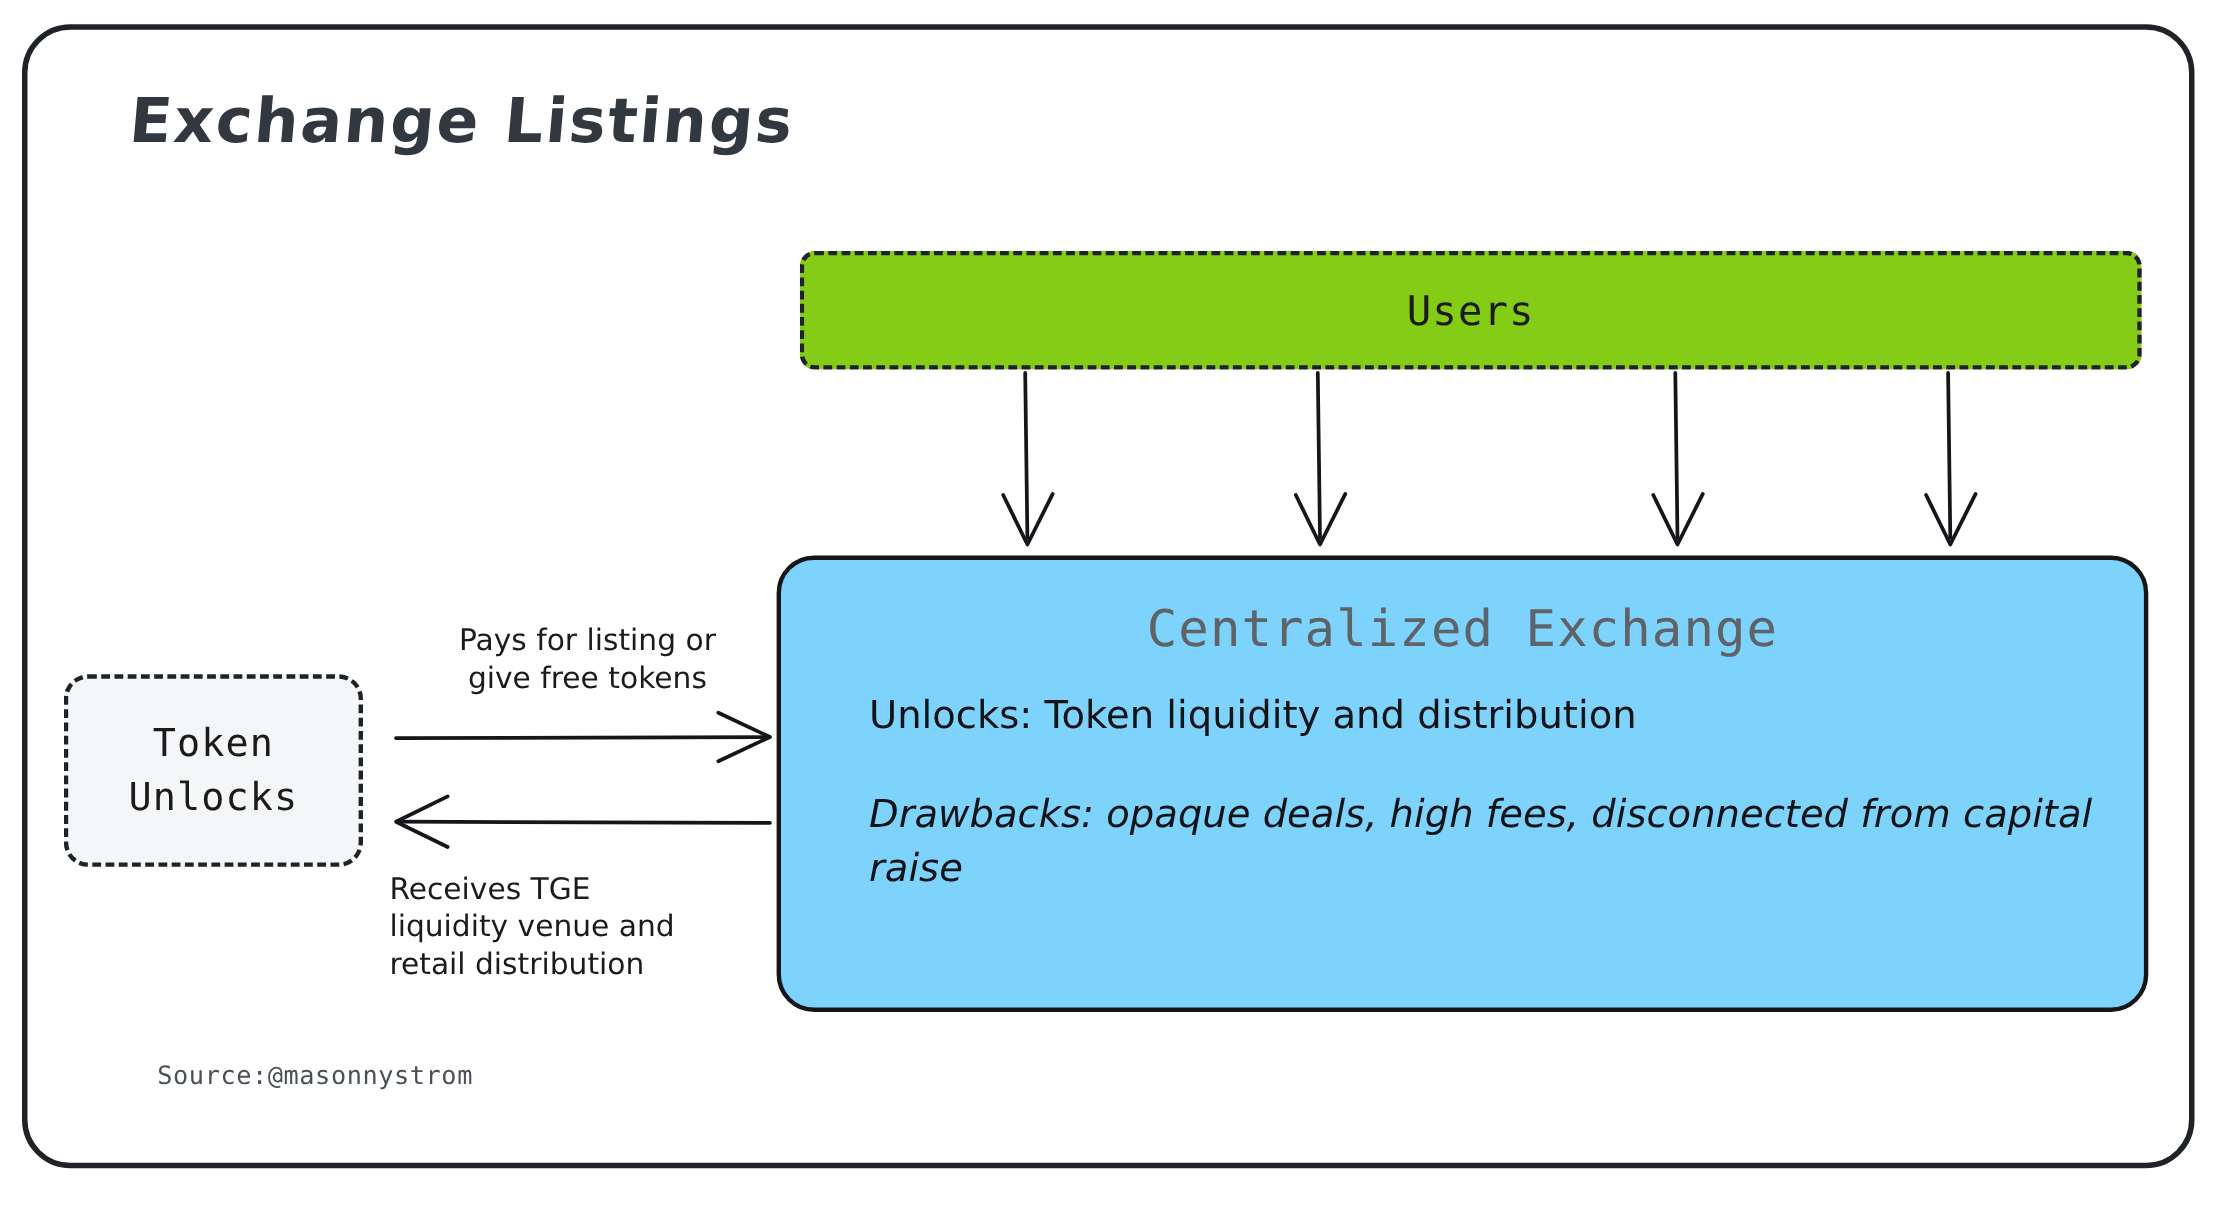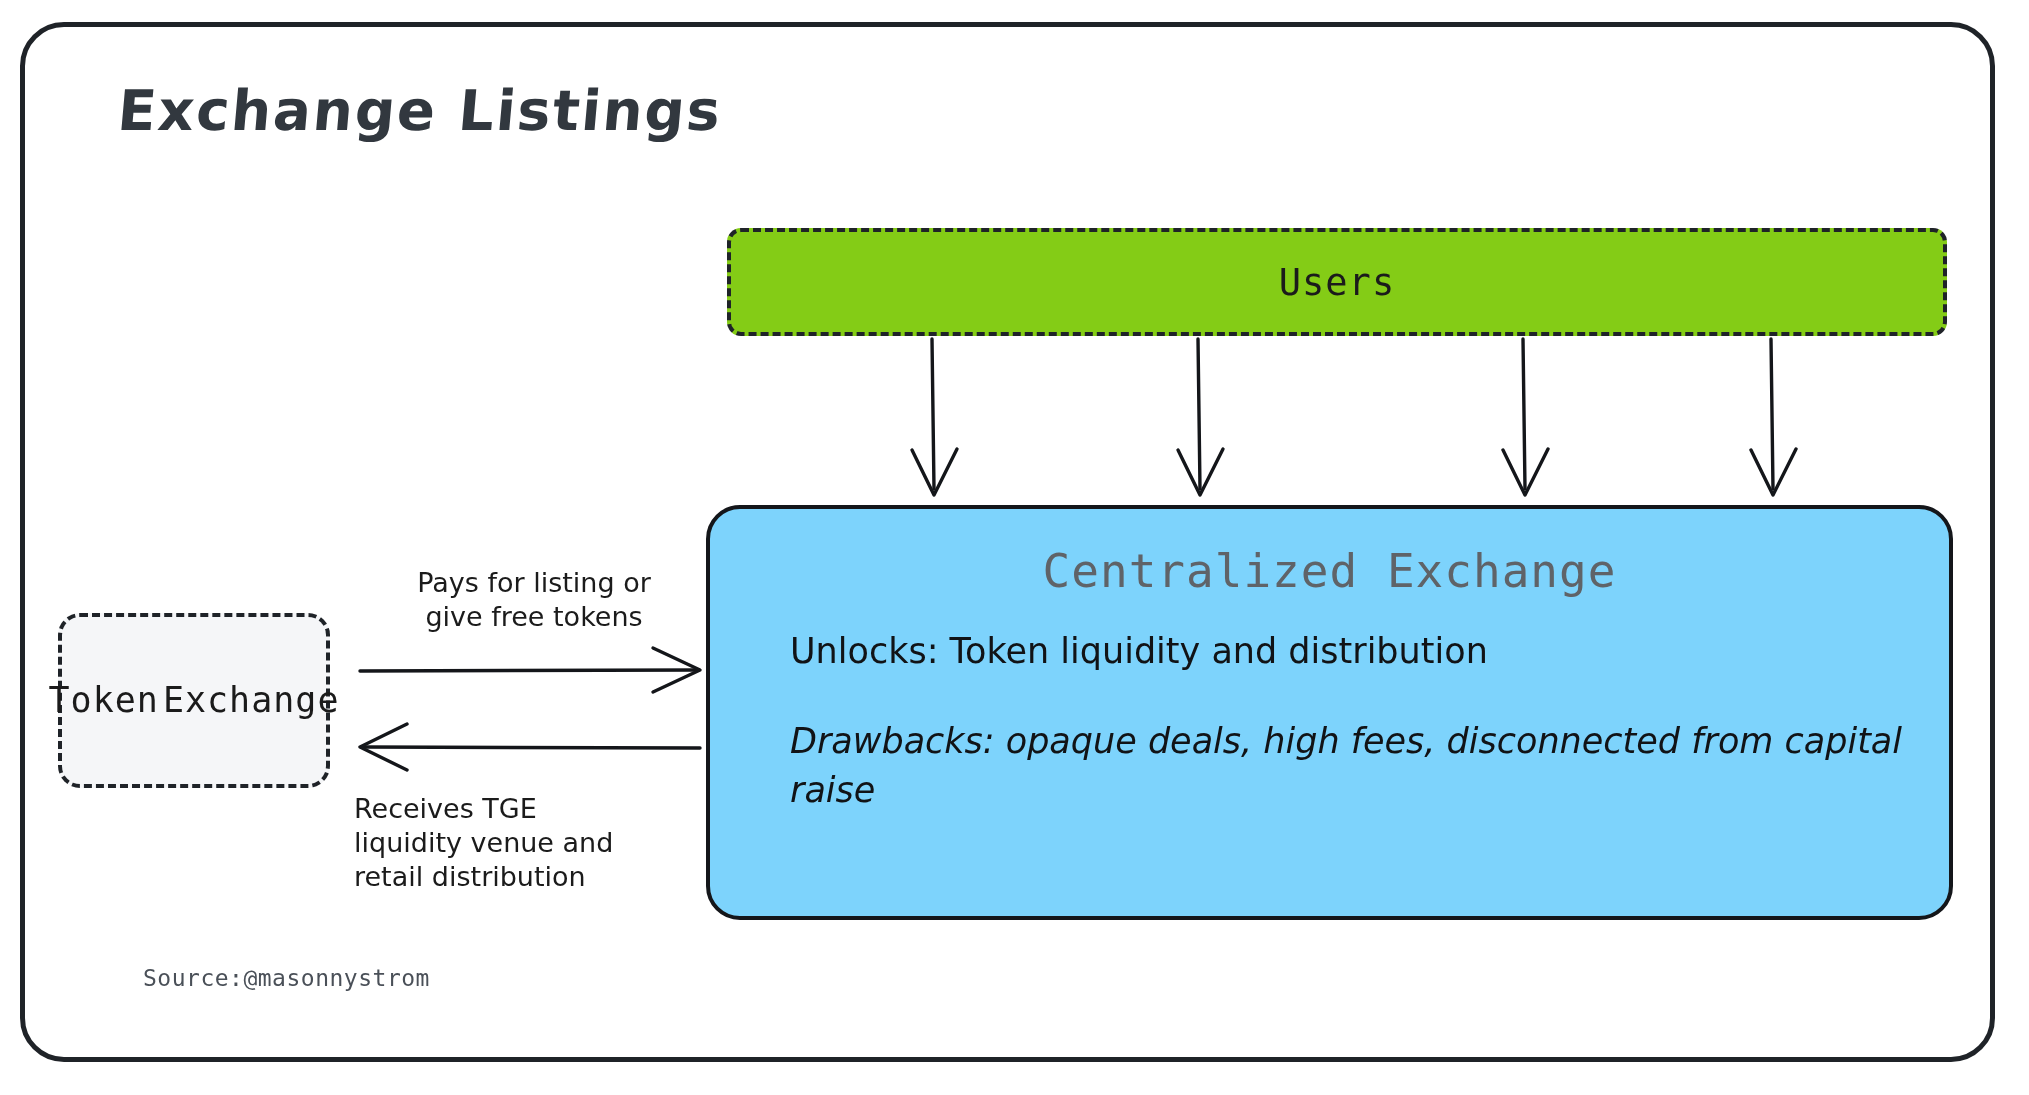--- a/index.html
+++ b/index.html
@@ -76,21 +76,21 @@
     position: absolute;
     left: 58px;
     top: 613px;
     width: 272px;
     height: 175px;
     background: #f5f6f8;
     border: 4px dashed #1f2328;
     border-radius: 22px;
     box-sizing: border-box;
     display: flex;
-    flex-direction: row;
+    flex-direction: column;
     align-items: center;
     justify-content: center;
     gap: 4px;
   }
   .token-line {
     font-family: "DejaVu Sans Mono", monospace;
     font-size: 35px;
     color: #1b1b1b;
     letter-spacing: 1px;
     line-height: 1.28;
@@ -187,21 +187,21 @@
   <div class="outer-frame"></div>
 
   <div class="page-title">Exchange Listings</div>
 
   <div class="users-node">
     <span class="users-label">Users</span>
   </div>
 
   <div class="token-node">
     <span class="token-line">Token</span>
-    <span class="token-line">Exchange</span>
+    <span class="token-line">Unlocks</span>
   </div>
 
   <div class="cex-node">
     <div class="cex-title">Centralized Exchange</div>
     <div class="cex-body">
       <p class="cex-para">Unlocks: Token liquidity and distribution</p>
       <p class="cex-para">Drawbacks: opaque deals, high fees, disconnected from capital raise</p>
     </div>
   </div>
 

